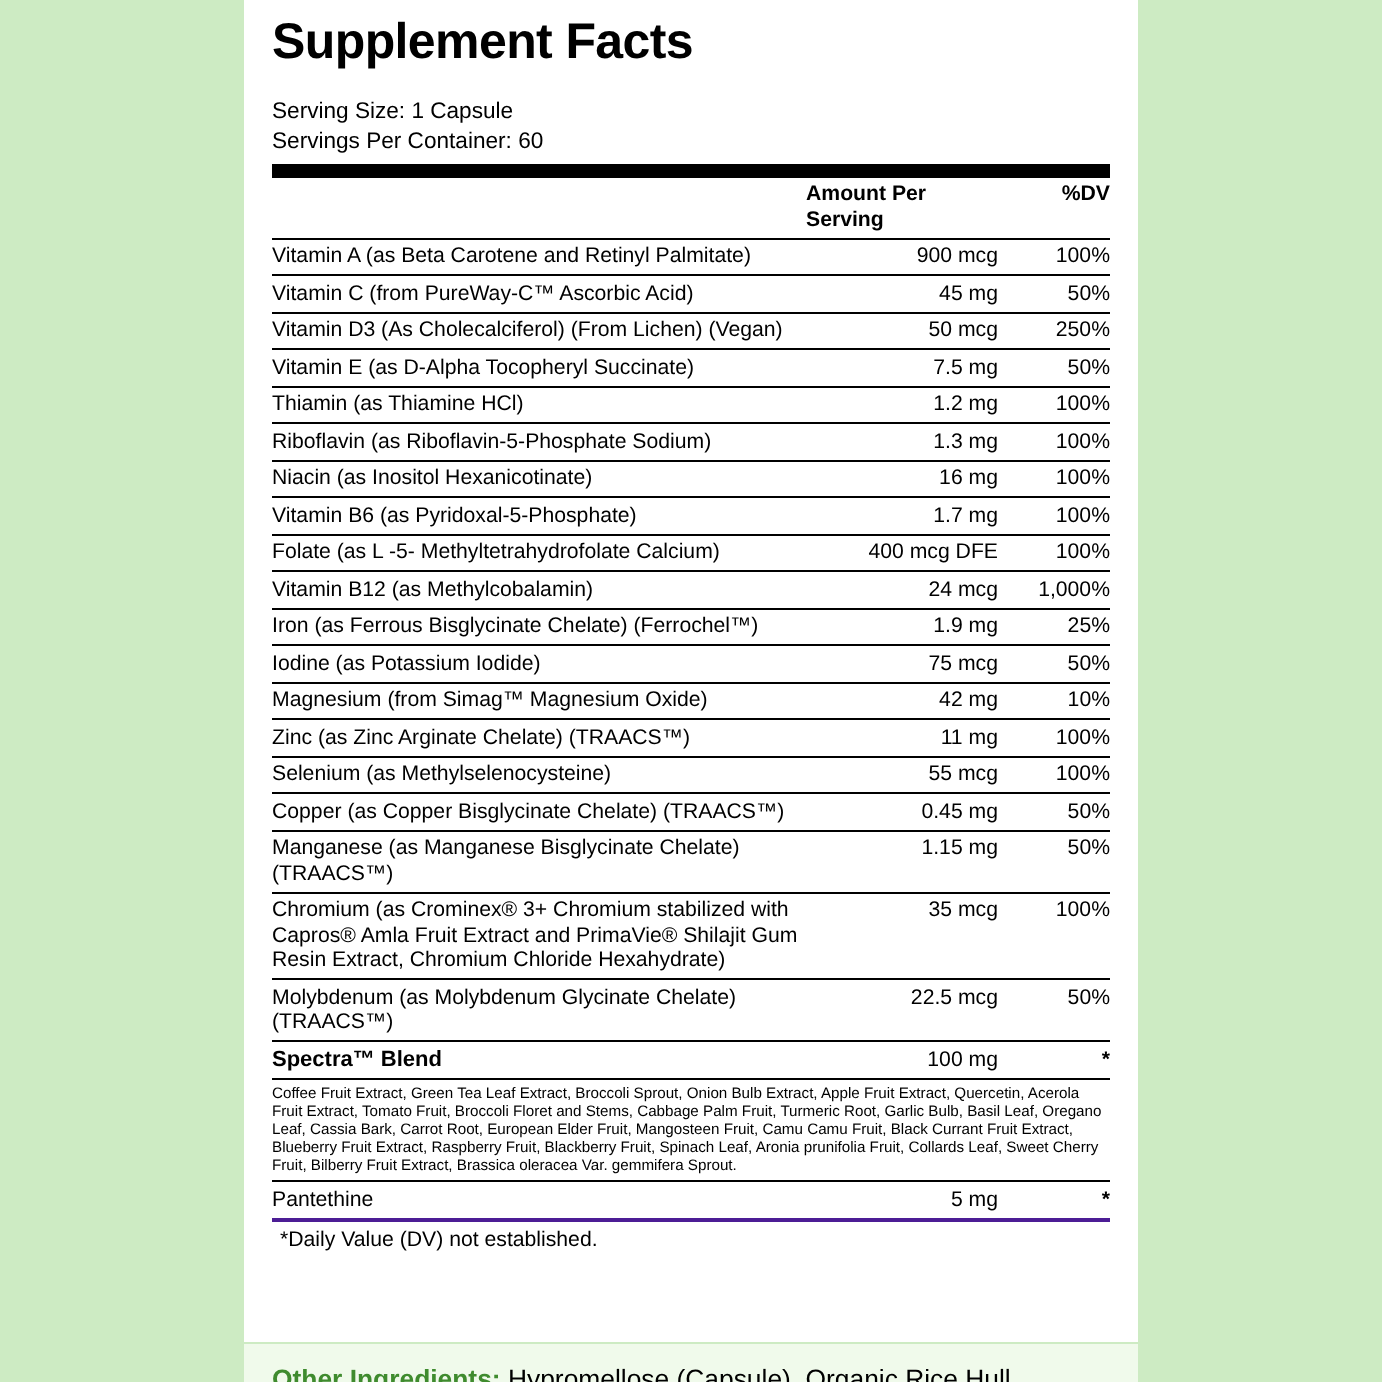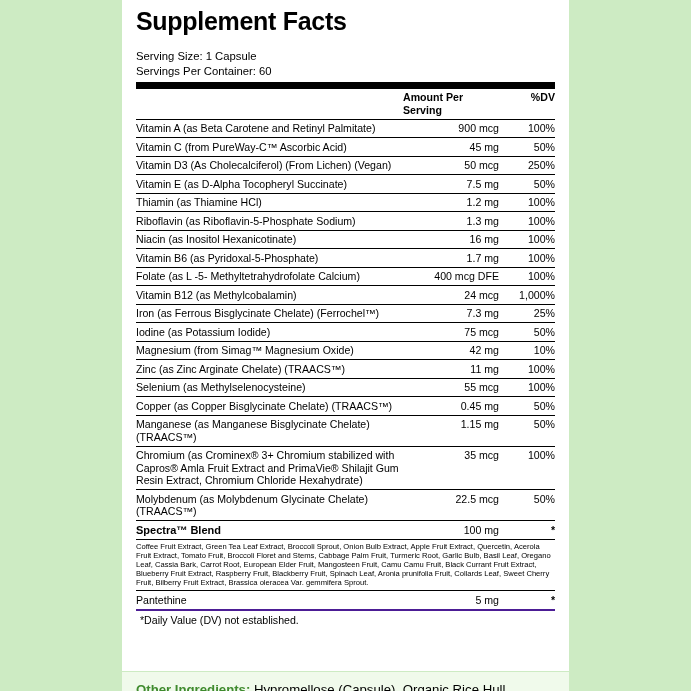--- a/index.html
+++ b/index.html
@@ -196,21 +196,21 @@
             <td class="amt">400  mcg DFE</td>
             <td class="dv">100%</td>
           </tr>
           <tr>
             <td class="name">Vitamin B12 (as Methylcobalamin)</td>
             <td class="amt">24  mcg</td>
             <td class="dv">1,000%</td>
           </tr>
           <tr>
             <td class="name">Iron (as Ferrous Bisglycinate Chelate) (Ferrochel™)</td>
-            <td class="amt">7.3  mg</td>
+            <td class="amt">1.9  mg</td>
             <td class="dv">25%</td>
           </tr>
           <tr>
             <td class="name">Iodine (as Potassium Iodide)</td>
             <td class="amt">75  mcg</td>
             <td class="dv">50%</td>
           </tr>
           <tr>
             <td class="name">Magnesium (from Simag™ Magnesium Oxide)</td>
             <td class="amt">42  mg</td>

